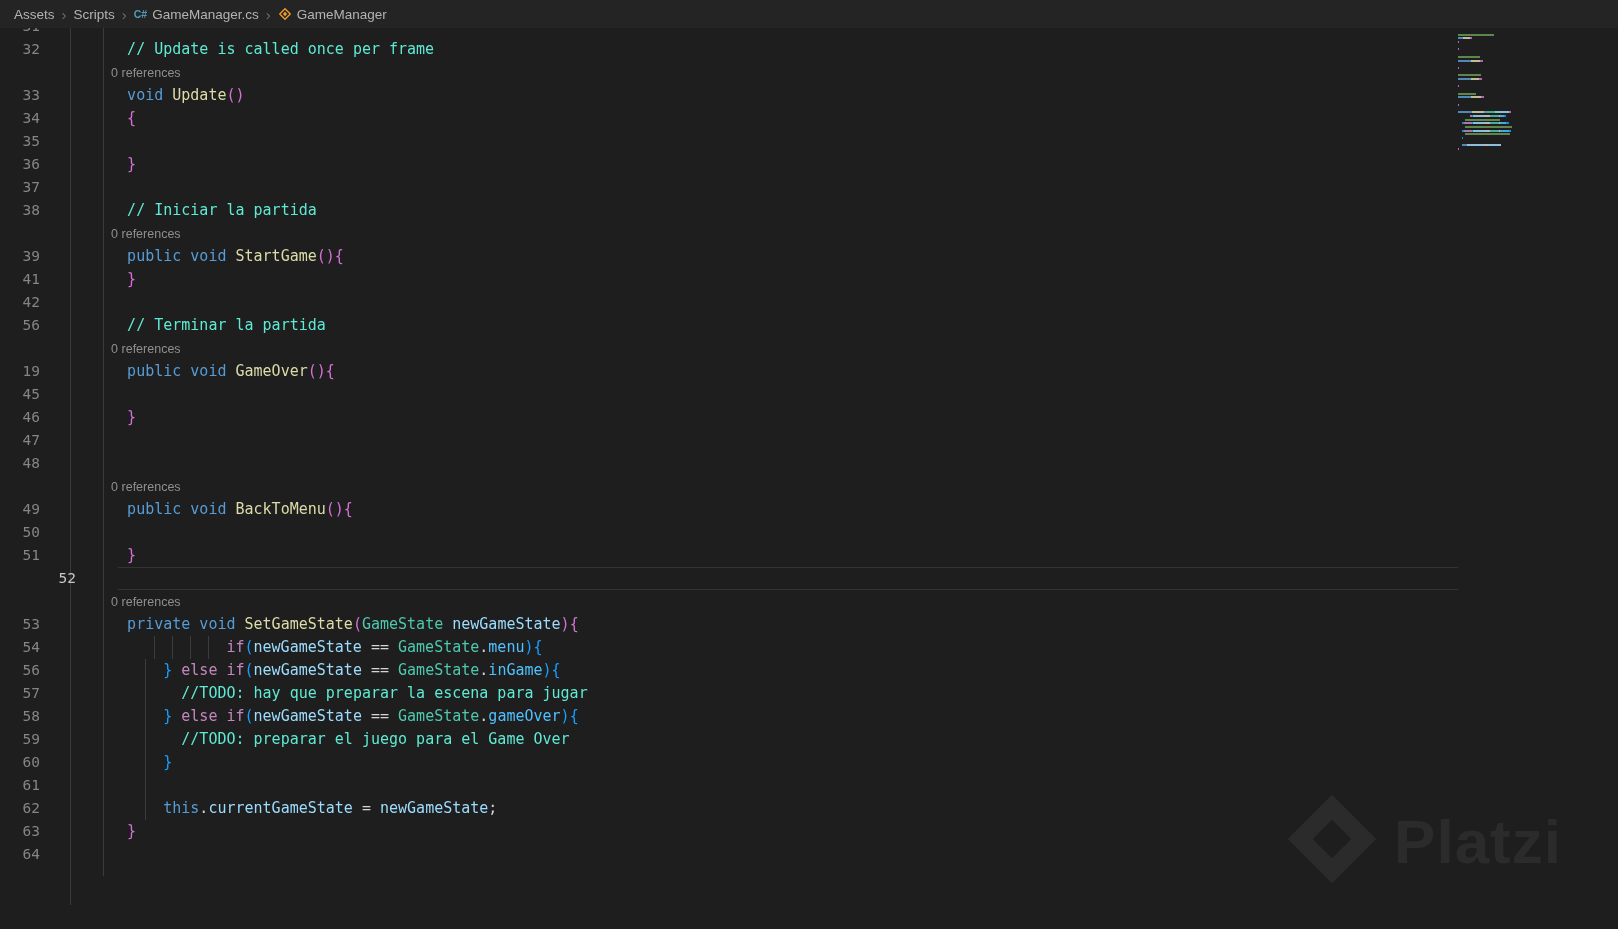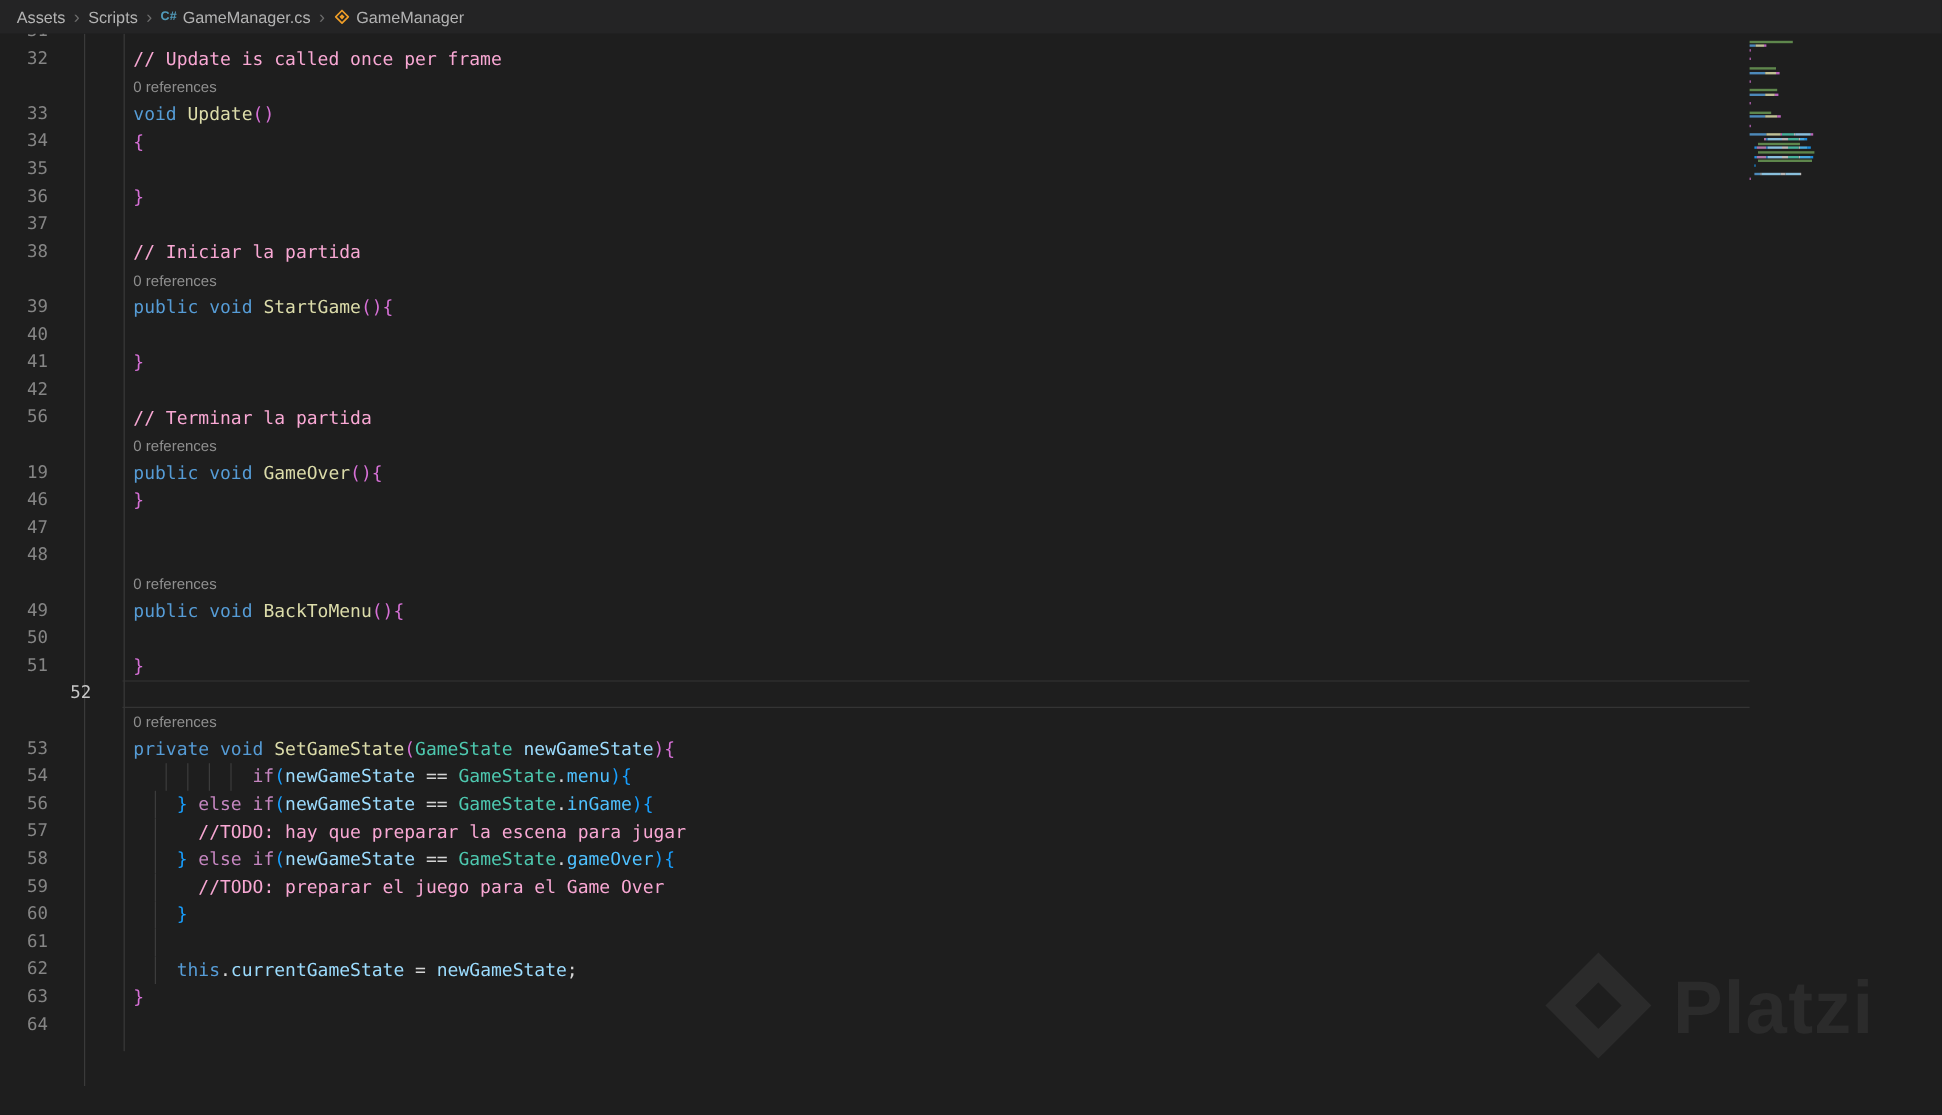--- a/index.html
+++ b/index.html
@@ -20,21 +20,21 @@
   .cs-icon{
     color:#519aba;font-weight:bold;font-size:10.5px;letter-spacing:0px;
     font-family:"Liberation Sans",sans-serif;
   }
   .class-icon{display:inline-flex;align-items:center;}
   
   .editor{position:relative;height:901px;overflow:hidden;}
   .code{margin-top:-13px;position:relative;z-index:2;}
   .code-row{
     display:flex;height:23px;line-height:23px;white-space:pre;
-    font-family:"DejaVu Sans Mono",monospace;font-size:15px;
+    font-family:"DejaVu Sans Mono",monospace;font-size:15px;gap:16px;
   }
   .line-num{
     width:66px;padding-right:26px;box-sizing:border-box;flex:none;
     text-align:right;color:#858585;font-size:14.5px;
     font-family:"DejaVu Sans Mono",monospace;
   }
   .code-row.current .line-num{color:#c6c6c6;margin-left:36px;}
   .line-content{position:relative;flex:1;margin-right:160px;}
   .code-row.current .line-content{
     box-shadow:inset 0 1px 0 #343434, inset 0 -1px 0 #343434;
@@ -55,21 +55,21 @@
   
   .watermark{
     position:absolute;right:56px;bottom:40px;display:flex;align-items:center;
     gap:16px;z-index:1;user-select:none;
   }
   .wm-text{
     font-size:62px;font-weight:600;color:#2b2b2b;letter-spacing:1px;
     font-family:"Liberation Sans",sans-serif;
   }
 </style>
-<style>.tk-kw{color:#569CD6;}.tk-ctrl{color:#C586C0;}.tk-fn{color:#DCDCAA;}.tk-type{color:#4EC9B0;}.tk-var{color:#9CDCFE;}.tk-enum{color:#4FC1FF;}.tk-cmt{color:#f9a8d4;}.tk-pn{color:#D4D4D4;}.tk-b2{color:#D670D6;}.tk-b3{color:#179FFF;}</style></head>
+<style>.tk-kw{color:#569CD6;}.tk-ctrl{color:#C586C0;}.tk-fn{color:#DCDCAA;}.tk-type{color:#4EC9B0;}.tk-var{color:#9CDCFE;}.tk-enum{color:#4FC1FF;}.tk-cmt{color:#5eead4;}.tk-pn{color:#D4D4D4;}.tk-b2{color:#D670D6;}.tk-b3{color:#179FFF;}</style></head>
 <body>
 
 <div class="breadcrumb">
   <span class="crumb">
     <span>Assets</span>
   </span>
   <span class="sep">›</span>
   <span class="crumb">
     <span>Scripts</span>
   </span>
@@ -98,26 +98,26 @@
       <div class="code-row"><div class="line-num">32</div><div class="line-content"><span class="line-text" style="padding-left: 45.12px;"><span class="tk-cmt">// Update is called once per frame</span></span></div></div>
       <div class="lens-row" style="padding-left: 111.12px;">0 references</div>
       <div class="code-row"><div class="line-num">33</div><div class="line-content"><span class="line-text" style="padding-left: 45.12px;"><span class="tk-kw">void </span><span class="tk-fn">Update</span><span class="tk-b2">()</span></span></div></div>
       <div class="code-row"><div class="line-num">34</div><div class="line-content"><span class="line-text" style="padding-left: 45.12px;"><span class="tk-b2">{</span></span></div></div>
       <div class="code-row"><div class="line-num">35</div><div class="line-content"><span class="line-text" style="padding-left: 45.12px;"></span></div></div>
       <div class="code-row"><div class="line-num">36</div><div class="line-content"><span class="line-text" style="padding-left: 45.12px;"><span class="tk-b2">}</span></span></div></div>
       <div class="code-row"><div class="line-num">37</div><div class="line-content"><span class="line-text" style="padding-left: 9px;"></span></div></div>
       <div class="code-row"><div class="line-num">38</div><div class="line-content"><span class="line-text" style="padding-left: 45.12px;"><span class="tk-cmt">// Iniciar la partida</span></span></div></div>
       <div class="lens-row" style="padding-left: 111.12px;">0 references</div>
       <div class="code-row"><div class="line-num">39</div><div class="line-content"><span class="line-text" style="padding-left: 45.12px;"><span class="tk-kw">public void </span><span class="tk-fn">StartGame</span><span class="tk-b2">(){</span></span></div></div>
-      <div class="code-row"><div class="line-num">40</div><div class="line-content"><span class="line-text" style="padding-left: 45.12px;"></span></div></div>
       <div class="code-row"><div class="line-num">41</div><div class="line-content"><span class="line-text" style="padding-left: 45.12px;"><span class="tk-b2">}</span></span></div></div>
       <div class="code-row"><div class="line-num">42</div><div class="line-content"><span class="line-text" style="padding-left: 9px;"></span></div></div>
       <div class="code-row"><div class="line-num">56</div><div class="line-content"><span class="line-text" style="padding-left: 45.12px;"><span class="tk-cmt">// Terminar la partida</span></span></div></div>
       <div class="lens-row" style="padding-left: 111.12px;">0 references</div>
       <div class="code-row"><div class="line-num">19</div><div class="line-content"><span class="line-text" style="padding-left: 45.12px;"><span class="tk-kw">public void </span><span class="tk-fn">GameOver</span><span class="tk-b2">(){</span></span></div></div>
+      <div class="code-row"><div class="line-num">45</div><div class="line-content"><span class="line-text" style="padding-left: 45.12px;"></span></div></div>
       <div class="code-row"><div class="line-num">46</div><div class="line-content"><span class="line-text" style="padding-left: 45.12px;"><span class="tk-b2">}</span></span></div></div>
       <div class="code-row"><div class="line-num">47</div><div class="line-content"><span class="line-text" style="padding-left: 9px;"></span></div></div>
       <div class="code-row"><div class="line-num">48</div></div>
       <div class="lens-row" style="padding-left: 111.12px;">0 references</div>
       <div class="code-row"><div class="line-num">49</div><div class="line-content"><span class="line-text" style="padding-left: 45.12px;"><span class="tk-kw">public void </span><span class="tk-fn">BackToMenu</span><span class="tk-b2">(){</span></span></div></div>
       <div class="code-row"><div class="line-num">50</div><div class="line-content"><span class="line-text" style="padding-left: 45.12px;"></span></div></div>
       <div class="code-row"><div class="line-num">51</div><div class="line-content"><span class="line-text" style="padding-left: 45.12px;"><span class="tk-b2">}</span></span></div></div>
       <div class="code-row current"><div class="line-num">52</div><div class="line-content"><span class="line-text" style="padding-left: 45.12px;"></span></div></div>
       <div class="lens-row" style="padding-left: 111.12px;">0 references</div>
       <div class="code-row"><div class="line-num">53</div><div class="line-content"><span class="line-text" style="padding-left: 45.12px;"><span class="tk-kw">private void </span><span class="tk-fn">SetGameState</span><span class="tk-b2">(</span><span class="tk-type">GameState</span><span class="tk-pn"> </span><span class="tk-var">newGameState</span><span class="tk-b2">){</span></span></div></div>

